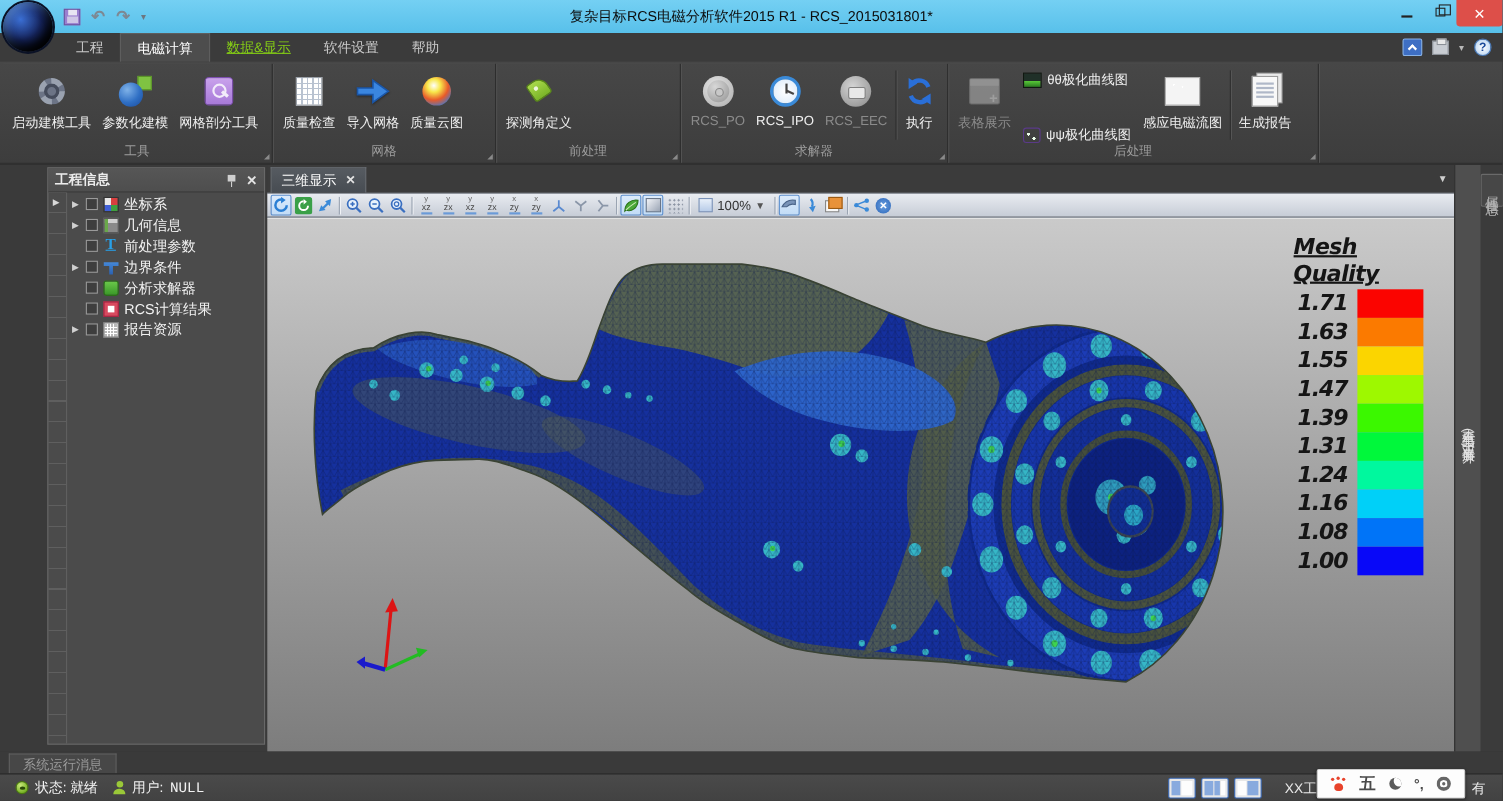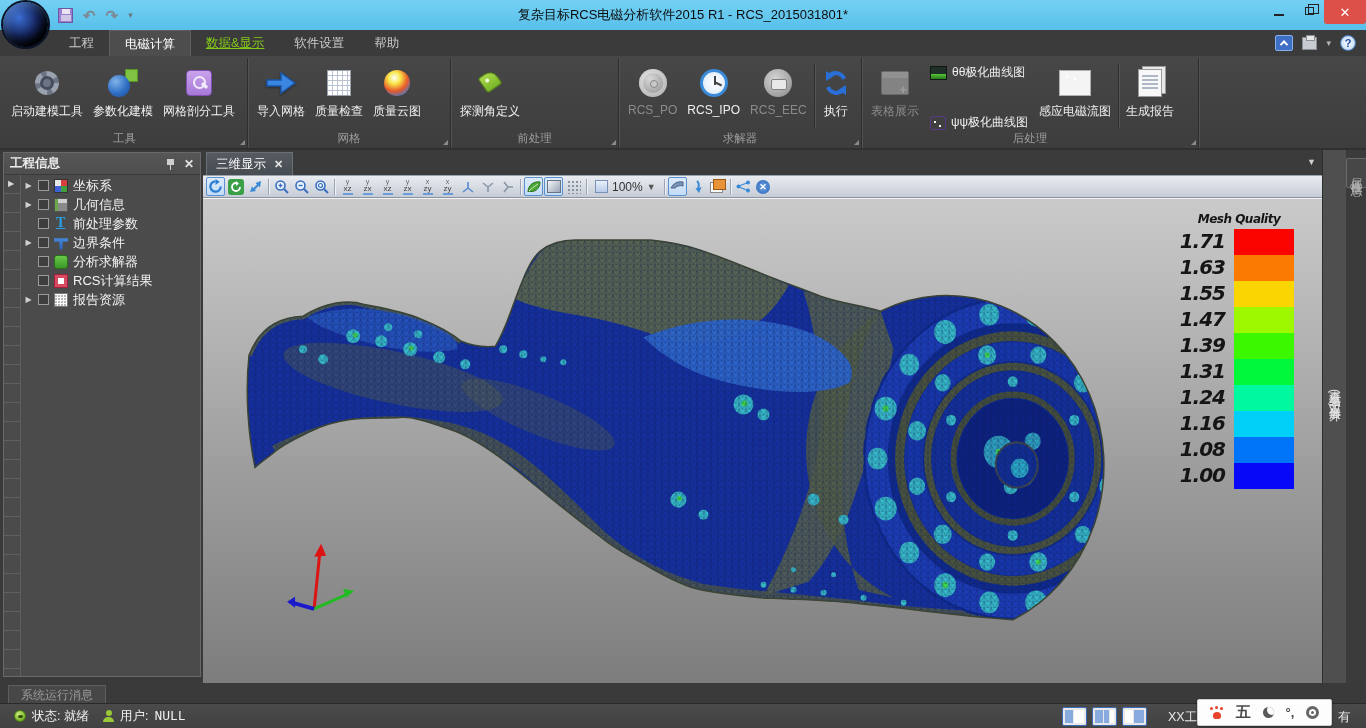--- a/index.html
+++ b/index.html
@@ -102,21 +102,21 @@
   .ic-photo { width:32px; height:26px; background:#f4f4f4; border:1px solid #b0b0b0; padding:3px; }
   .ic-photo i { display:block; width:100%; height:100%; background:linear-gradient(#1a2a5a 55%, #5a3a22 56%, #3a2414);
     background-image:radial-gradient(circle 1px at 4px 3px,#fff 90%,transparent), radial-gradient(circle 1px at 12px 5px,#fff 90%,transparent); }
   .ic-report { width:24px; height:28px; background:#f8f8f8; border:1px solid #9a9a9a; position:relative;
     box-shadow:4px -3px 0 -1px #e8e8e8, 4px -3px 0 0 #9a9a9a; }
   .ic-report::before { content:""; position:absolute; left:3px; top:5px; width:16px; height:2px; background:#b0b8c8;
     box-shadow:0 4px 0 #b0b8c8, 0 8px 0 #b0b8c8, 0 12px 0 #b0b8c8; }
   .ic-import { filter:drop-shadow(0 1px 1px rgba(0,0,0,.4)); }
 
   
-  .main { height:533px; display:flex; background:#3a3a3a; position:relative; }
+  .main { height:533px; display:flex; background:#3a3a3a; position:relative;padding-left:40px; }
 
   .left-panel { width:198px; margin:2px 2px 6px 3px; border:1px solid #686868; background:#4b4b4b;
     display:flex; flex-direction:column; }
   .lp-header { height:22px; background:linear-gradient(#565656,#4e4e4e); border-bottom:1px solid #3a3a3a;
     display:flex; align-items:center; padding:0 6px; color:#ececec; font-size:12.5px; font-weight:bold; }
   .lp-hicons { margin-left:auto; display:flex; gap:10px; align-items:center; }
   .pin-ic { width:7px; height:10px; position:relative; }
   .pin-ic::before { content:""; position:absolute; left:0; top:0; width:7px; height:6px; background:#cfcfcf; }
   .pin-ic::after { content:""; position:absolute; left:3px; top:6px; width:1.5px; height:5px; background:#cfcfcf; }
   .x-ic { color:#e4e4e4; font-size:12px; font-weight:bold; line-height:1; }
@@ -165,21 +165,21 @@
   .copy-ic { width:13px; height:11px; background:#e8923a; border:1px solid #9a5a14; box-shadow:-3px 3px 0 -1px #f8f8f8, -3px 3px 0 0 #888; position:relative; top:-2px; left:2px; }
   .closex-ic { width:14px; height:14px; border-radius:50%; background:radial-gradient(#6aa0e0,#2a64b8); color:#fff;
     font-size:9px; font-weight:bold; display:flex; align-items:center; justify-content:center; }
 
   .viewport { flex:1; position:relative; background:linear-gradient(180deg,#cacaca 0%, #9e9e9e 55%, #7d7d7d 100%);
     border-top:1px solid #f4f4f4; overflow:hidden; }
   .viewport svg.scene { position:absolute; inset:0; width:100%; height:100%; }
 
   .legend { position:absolute; top:13px; right:20px; width:126px;
     font-family:"DejaVu Sans", sans-serif; font-style:italic; font-weight:bold; color:#151515; }
-  .legend-title { font-size:12px; text-align:center; margin-bottom:3px; letter-spacing:-.5px; }
+  .legend-title { font-size:20px; text-align:left; margin-bottom:3px; letter-spacing:-.5px;text-decoration:underline; }
   .legend-row { display:flex; height:26px; }
   .legend-val { width:58px; text-align:right; padding-right:9px; font-size:20px; letter-spacing:-1px; }
   .legend-sw { width:60px; height:26px; }
 
   .result-bar { width:24px; background:#4f4f4f; border-left:1px solid #2e2e2e; position:relative; }
   .result-text { position:absolute; top:46%; left:50%; transform:translate(-50%,-50%);
     writing-mode:vertical-rl; color:#e2e2e2; font-size:12px; letter-spacing:2px; white-space:nowrap; }
   .right-strip { width:20px; background:#3b3b3b; display:flex; flex-direction:column; align-items:center; }
   .prop-tab { margin-top:8px; padding:10px 1px; border:1px solid #6a6a6a; border-radius:2px; background:#474747;
     color:#b2b2b2; font-size:12px; writing-mode:vertical-rl; letter-spacing:2px; }
@@ -281,31 +281,31 @@
         <span>网格剖分工具</span>
       </div>
     </div>
     <div class="rg-label"><span>工具</span><div class="rg-corner"></div></div>
   </div>
 
   <div class="rgroup" style="width:203px">
     <div class="rg-body">
       <div class="rbtn">
         <div class="ric">
+            <div class="ic-grid"></div>
+          </div>
+        <span>质量检查</span>
+      </div>
+      <div class="rbtn">
+        <div class="ric">
             <svg class="ic-import" width="32" height="24" viewBox="0 0 32 24">
               <polygon points="2,9 16,9 16,2 30,12 16,22 16,15 2,15" fill="#3a86e0" stroke="#1a56a8" stroke-width="1.5"></polygon>
             </svg>
           </div>
         <span>导入网格</span>
-      </div>
-      <div class="rbtn">
-        <div class="ric">
-            <div class="ic-grid"></div>
-          </div>
-        <span>质量检查</span>
       </div>
       <div class="rbtn">
         <div class="ric">
             <div class="ic-cloud"></div>
           </div>
         <span>质量云图</span>
       </div>
     </div>
     <div class="rg-label"><span>网格</span><div class="rg-corner"></div></div>
   </div>

